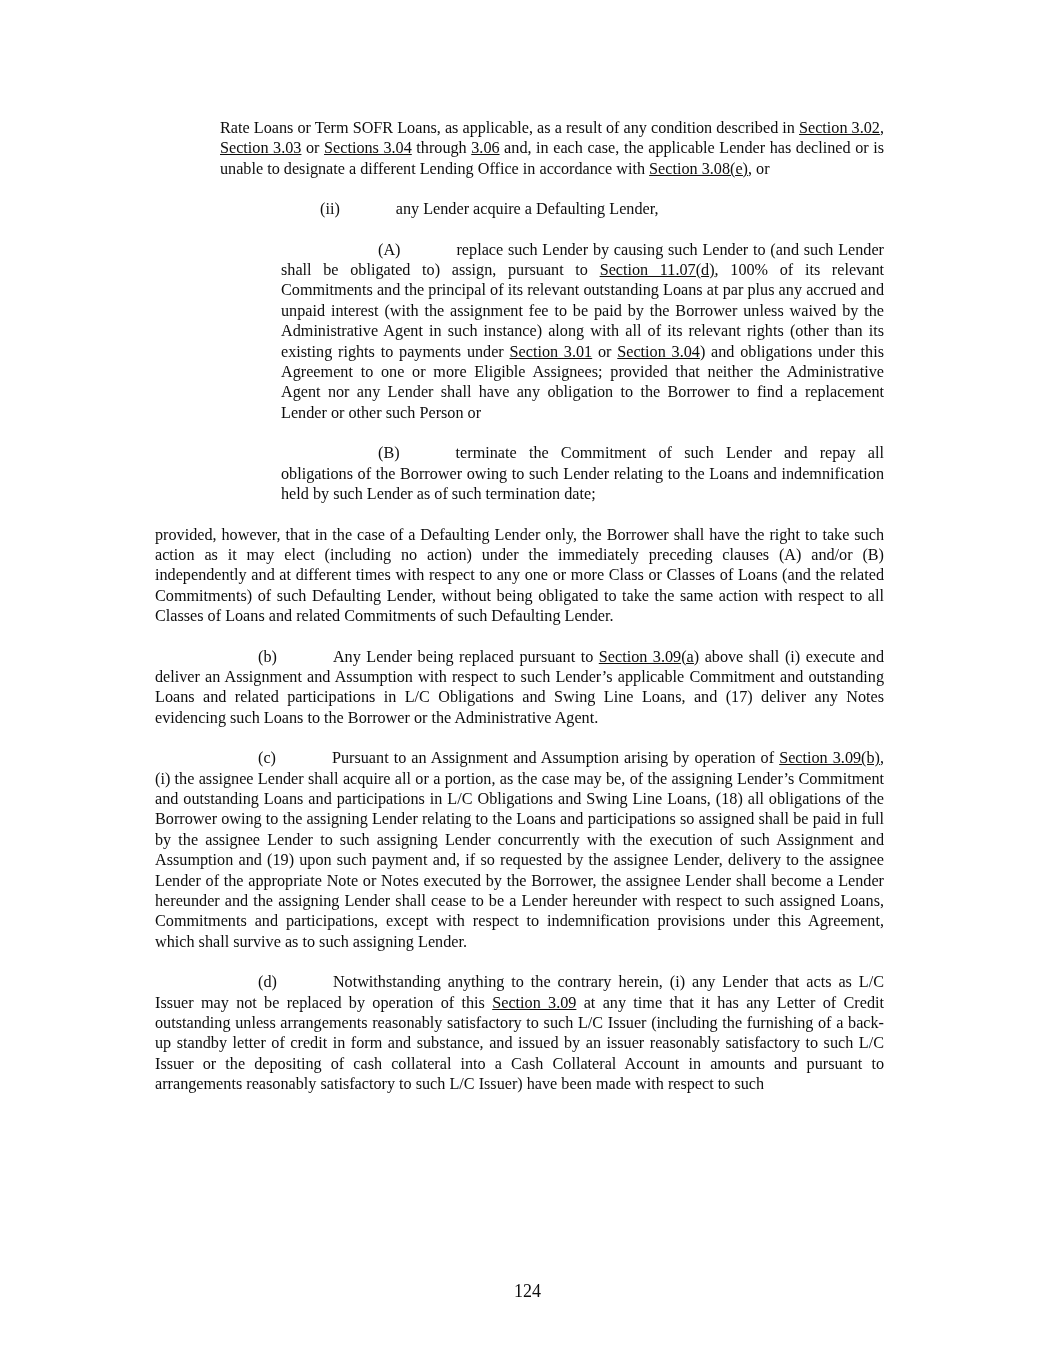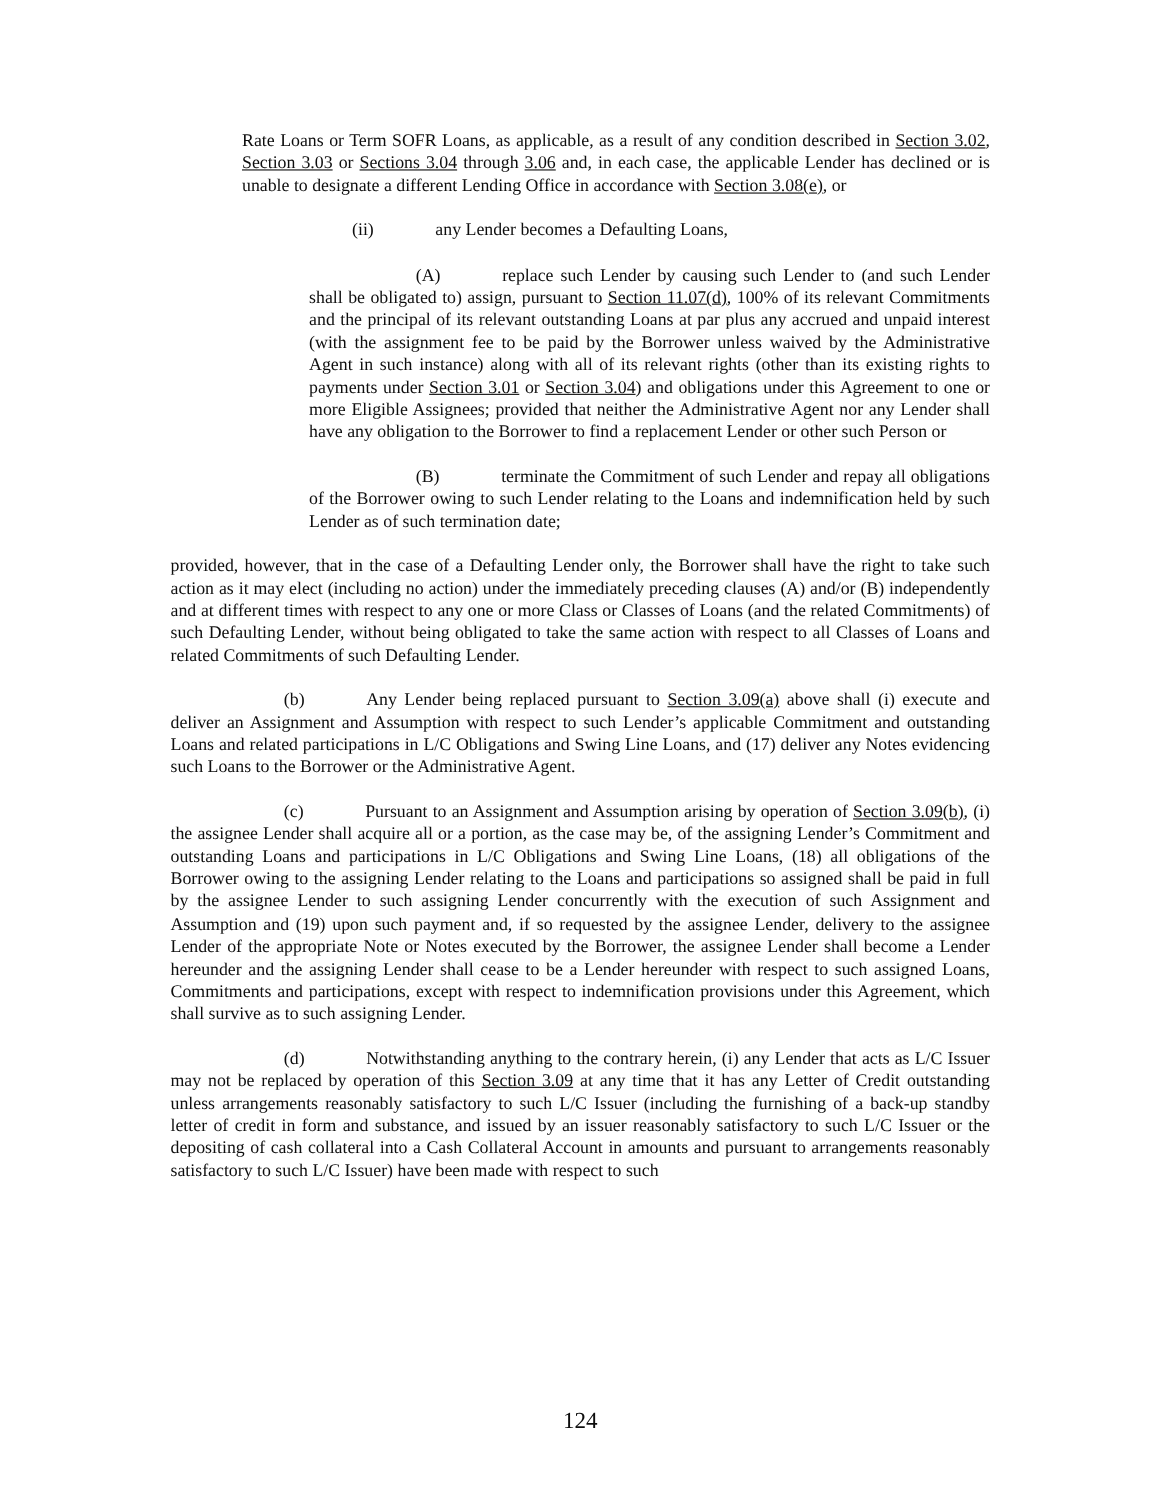--- a/index.html
+++ b/index.html
@@ -13,46 +13,46 @@
     line-height: 20.4px;
     color: #0d0d0d;
     overflow: hidden;
   }
   .content {
     position: absolute;
     left: 155px;
     top: 118px;
     width: 745px;
   }
-  p { margin: 0 0 20px 0; text-align: justify; }
+  p { margin: 0 16px 20px 0; text-align: justify; }
   .p-cont { margin-left: 65px; }          
   .p-ii   { margin-left: 165px; text-align: left; }
   .p-ab   { margin-left: 126px; text-indent: 97px; }
   .p-sub  { text-indent: 103px; }
   .u { text-decoration: underline; }
   .i { }
   .tab { display: inline-block; width: 56px; }
   .page-num {
     position: absolute;
     top: 1281px;
     left: 0;
     width: 100%;
     text-align: center;
     font-family: "Liberation Serif", "DejaVu Serif", serif;
-    font-size: 21px;
+    font-size: 18px;
     color: #0d0d0d;
   }
 </style>
 </head>
 <body>
 
 <div class="page">
   <div class="content">
     <p class="p-cont"><span>Rate Loans or Term SOFR Loans, as applicable, as a result of any condition described in </span><span class="u">Section 3.02</span><span>, </span><span class="u">Section 3.03</span><span> or </span><span class="u">Sections 3.04</span><span> through </span><span class="u">3.06</span><span> and, in each case, the applicable Lender has declined or is unable to designate a different Lending Office in accordance with </span><span class="u">Section 3.08(e)</span><span>, or</span></p>
-    <p class="p-ii"><span>(ii)</span><span class="tab"></span><span>any Lender becomes a Defaulting Loans,</span></p>
+    <p class="p-ii"><span>(ii)</span><span class="tab"></span><span>any Lender acquire a Defaulting Lender,</span></p>
     <p class="p-ab"><span>(A)</span><span class="tab"></span><span>replace such Lender by causing such Lender to (and such Lender shall be obligated to) assign, pursuant to </span><span class="u">Section 11.07(d)</span><span>, 100% of its relevant Commitments and the principal of its relevant outstanding Loans at par plus any accrued and unpaid interest (with the assignment fee to be paid by the Borrower unless waived by the Administrative Agent in such instance) along with all of its relevant rights (other than its existing rights to payments under </span><span class="u">Section 3.01</span><span> or </span><span class="u">Section 3.04</span><span>) and obligations under this Agreement to one or more Eligible Assignees; </span><span class="i">provided</span><span> that neither the Administrative Agent nor any Lender shall have any obligation to the Borrower to find a replacement Lender or other such Person or</span></p>
     <p class="p-ab"><span>(B)</span><span class="tab"></span><span>terminate the Commitment of such Lender and repay all obligations of the Borrower owing to such Lender relating to the Loans and indemnification held by such Lender as of such termination date;</span></p>
     <p><span>provided, however, that in the case of a Defaulting Lender only, the Borrower shall have the right to take such action as it may elect (including no action) under the immediately preceding clauses (A) and/or (B) independently and at different times with respect to any one or more Class or Classes of Loans (and the related Commitments) of such Defaulting Lender, without being obligated to take the same action with respect to all Classes of Loans and related Commitments of such Defaulting Lender.</span></p>
     <p class="p-sub"><span>(b)</span><span class="tab"></span><span>Any Lender being replaced pursuant to </span><span class="u">Section 3.09(a)</span><span> above shall (i) execute and deliver an Assignment and Assumption with respect to such Lender’s applicable Commitment and outstanding Loans and related participations in L/C Obligations and Swing Line Loans, and (17) deliver any Notes evidencing such Loans to the Borrower or the Administrative Agent.</span></p>
     <p class="p-sub"><span>(c)</span><span class="tab"></span><span>Pursuant to an Assignment and Assumption arising by operation of </span><span class="u">Section 3.09(b)</span><span>, (i) the assignee Lender shall acquire all or a portion, as the case may be, of the assigning Lender’s Commitment and outstanding Loans and participations in L/C Obligations and Swing Line Loans, (18) all obligations of the Borrower owing to the assigning Lender relating to the Loans and participations so assigned shall be paid in full by the assignee Lender to such assigning Lender concurrently with the execution of such Assignment and Assumption and (19) upon such payment and, if so requested by the assignee Lender, delivery to the assignee Lender of the appropriate Note or Notes executed by the Borrower, the assignee Lender shall become a Lender hereunder and the assigning Lender shall cease to be a Lender hereunder with respect to such assigned Loans, Commitments and participations, except with respect to indemnification provisions under this Agreement, which shall survive as to such assigning Lender.</span></p>
     <p class="p-sub"><span>(d)</span><span class="tab"></span><span>Notwithstanding anything to the contrary herein, (i) any Lender that acts as L/C Issuer may not be replaced by operation of this </span><span class="u">Section 3.09</span><span> at any time that it has any Letter of Credit outstanding unless arrangements reasonably satisfactory to such L/C Issuer (including the furnishing of a back-up standby letter of credit in form and substance, and issued by an issuer reasonably satisfactory to such L/C Issuer or the depositing of cash collateral into a Cash Collateral Account in amounts and pursuant to arrangements reasonably satisfactory to such L/C Issuer) have been made with respect to such</span></p>
   </div>
   <div class="page-num">124</div>
 </div>
 

